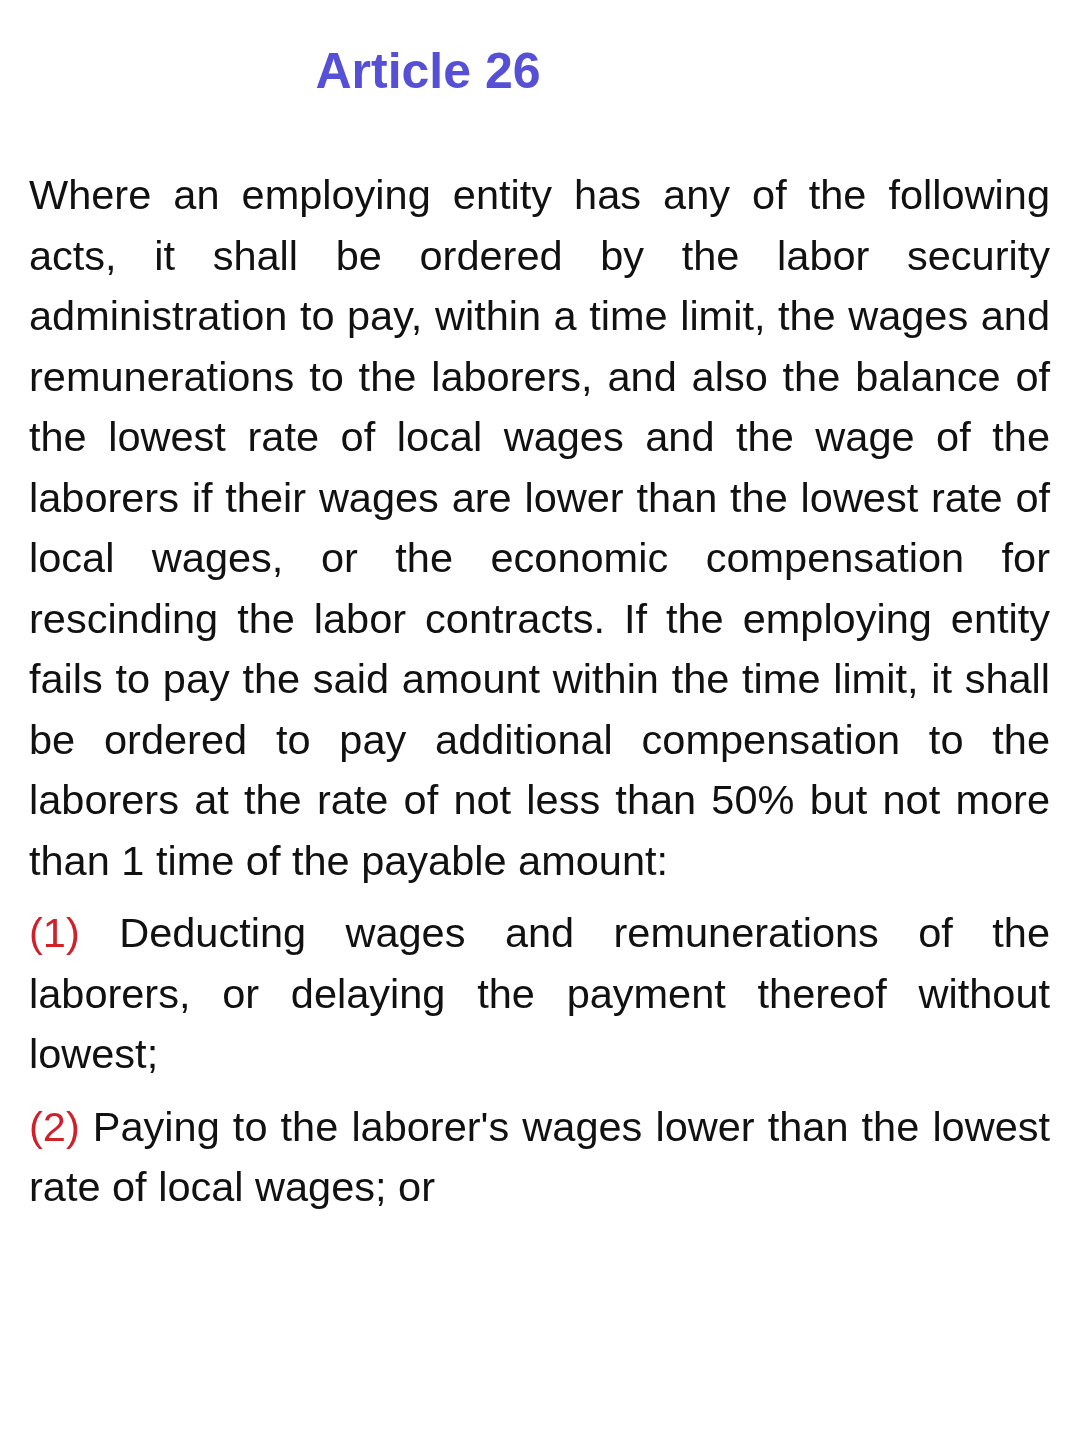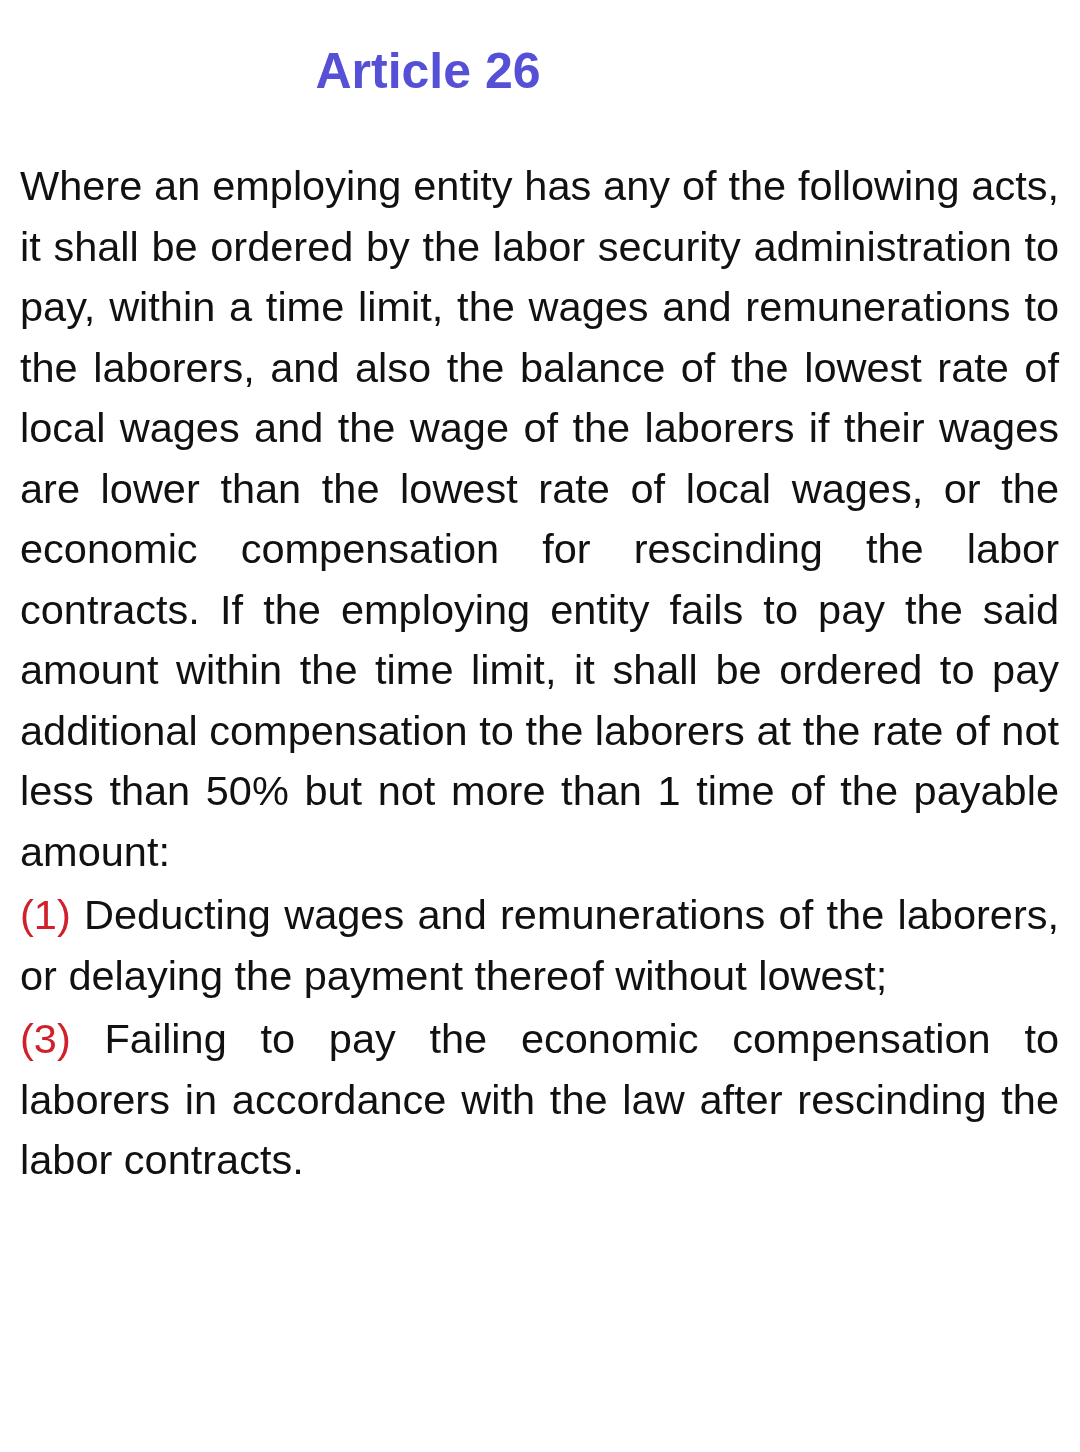--- a/index.html
+++ b/index.html
@@ -32,29 +32,29 @@
       left: 17px;
       width: 1045px;
       font-family: "Liberation Sans", sans-serif;
       font-size: 41.5px;
       line-height: 60.5px;
       color: #111111;
       text-align: justify;
       margin: 0;
     }
     .para {
-      margin: 3px;
+      margin: 12px;
       text-align: justify;
     }
     .item-num {
       color: #d0202a;
     }
   </style>
 </head>
 <body>
 
 <h1 class="title">Article 26</h1>
 
 <div class="body-text">
   <p class="para">Where an employing entity has any of the following acts, it shall be ordered by the labor security administration to pay, within a time limit, the wages and remunerations to the laborers, and also the balance of the lowest rate of local wages and the wage of the laborers if their wages are lower than the lowest rate of local wages, or the economic compensation for rescinding the labor contracts. If the employing entity fails to pay the said amount within the time limit, it shall be ordered to pay additional compensation to the laborers at the rate of not less than 50% but not more than 1 time of the payable amount:</p>
   <p class="para"><span class="item-num">(1)</span> <span>Deducting wages and remunerations of the laborers, or delaying the payment thereof without lowest;</span></p>
-  <p class="para"><span class="item-num">(3)</span> <span>Failing to pay the economic compensation to laborers in accordance with the law after rescinding the labor contracts.</span></p>
+  <p class="para"><span class="item-num">(2)</span> <span>Paying to the laborer's wages lower than the lowest rate of local wages; or</span></p>
 </div>
 
 </body></html>

